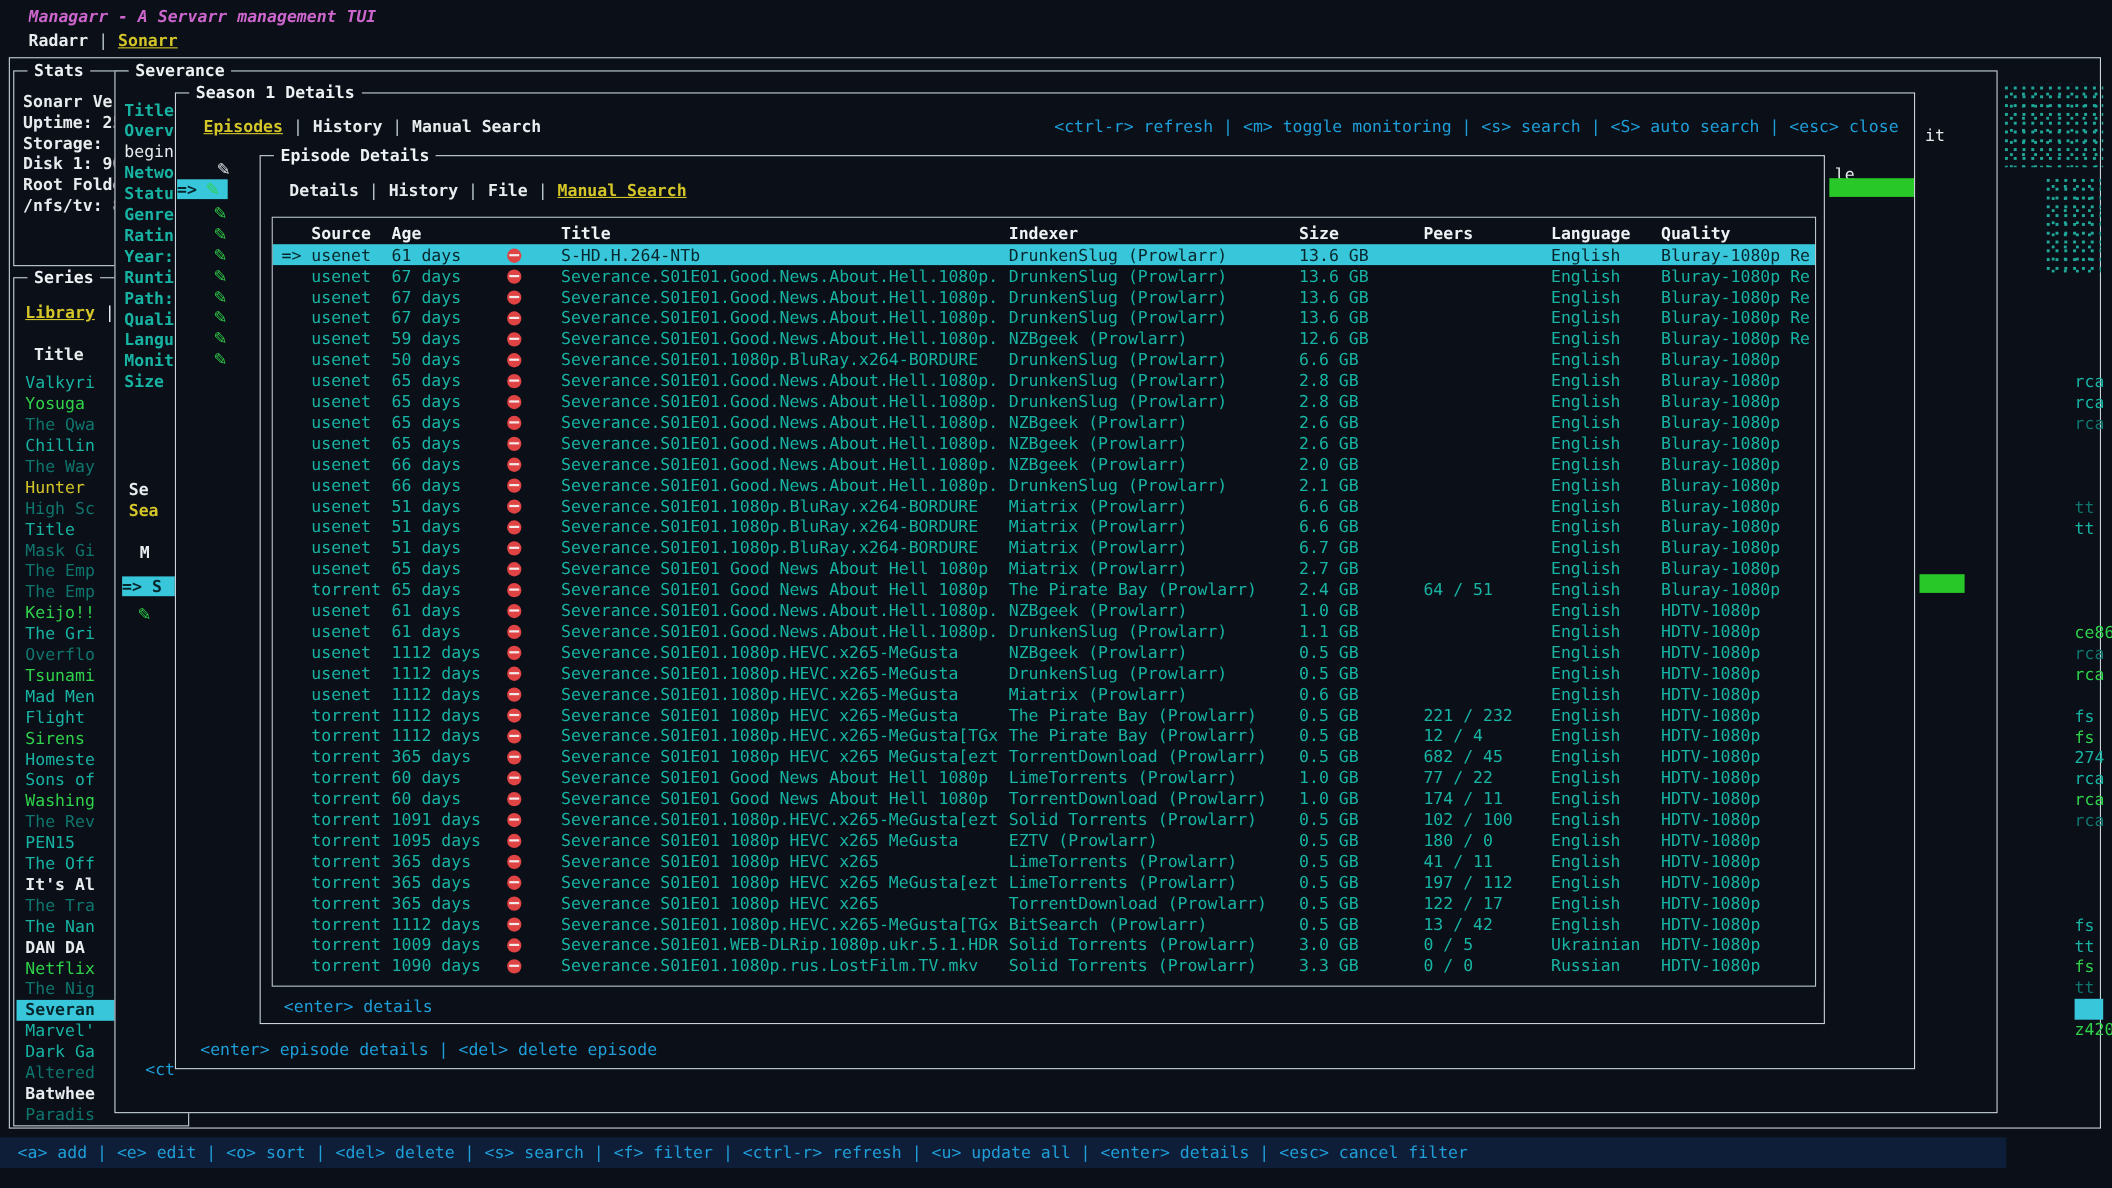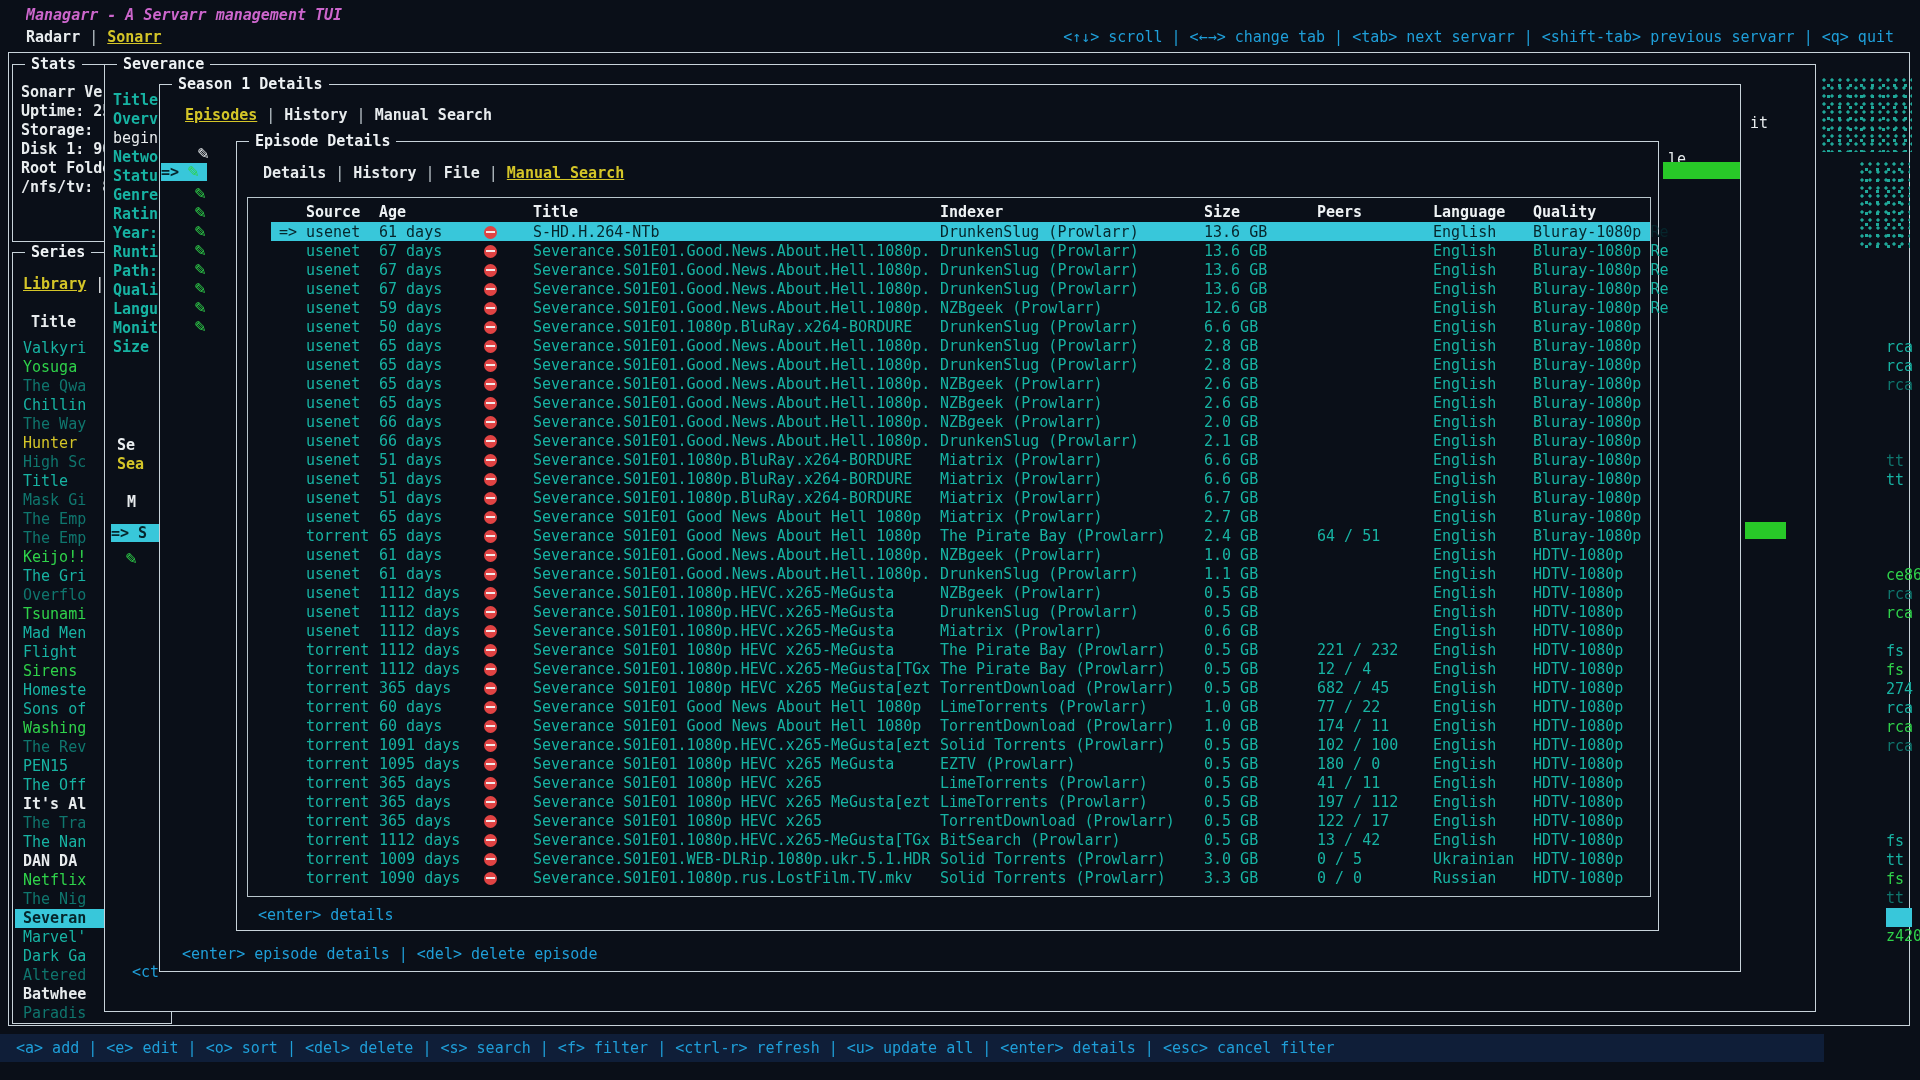--- a/index.html
+++ b/index.html
@@ -51,21 +51,21 @@
   .season-tabs{position:absolute;left:25px;top:21px;font-weight:bold;}
   .season-help{position:absolute;right:14px;top:21px;}
   .mon-icon{position:absolute;left:34px;width:20px;height:18px;line-height:18px;font-family:"DejaVu Sans",sans-serif;}
   .season-bottom-help{position:absolute;left:22px;top:860px;}
   
   #episode-modal{left:236px;top:141px;width:1423px;height:790px;z-index:4;}
   .ep-tabs{position:absolute;left:26px;top:22px;font-weight:bold;}
   .ep-help{position:absolute;right:14px;top:22px;}
   .rel-box{position:absolute;left:10px;top:55px;width:1404px;height:700px;border:1px solid #b9c6cc;box-sizing:border-box;padding-top:4px;background:#0a0f18;}
   .rel-grid{display:grid;grid-template-columns:27px 73px 105px 49px 407px 264px 113px 116px 100px 142px;
-    padding-left:8px;height:19px;align-items:center;margin-left:23px;}
+    padding-left:8px;height:19px;align-items:center;}
   .rel-head{height:20px;font-weight:bold;}
   .rel-head .cell{color:#eef2f4;}
   .cell{white-space:pre;overflow:hidden;color:#17b3a3;}
   .rel-row.sel{background:#38c7da;}
   .rel-row.sel .cell{color:#06262c !important;}
   .no-icon{display:inline-block;width:13px;height:13px;border-radius:50%;background:#e04343;position:relative;top:2px;}
   .no-icon::after{content:"";position:absolute;left:2px;right:2px;top:5px;height:2px;background:#f4e9e9;}
   .ep-bottom-help{position:absolute;left:21px;top:764px;}
 </style>
 </head>
@@ -74,21 +74,20 @@
 <div class="screen">
 
   <div class="app-title line">Managarr - A Servarr management TUI</div>
   <div class="top-tabs tabs">
     
   
       <span class="tab-item c-white c-bold"><span class="tab-label">Radarr</span></span>
     
       <span class="tab-item tab-active"><span class="tab-label">Sonarr</span></span>
     </div>
-  <div class="top-help help line">&lt;↑↓&gt; scroll | &lt;←→&gt; change tab | &lt;tab&gt; next servarr | &lt;shift-tab&gt; previous servarr | &lt;q&gt; quit</div>
 
   <div class="outer-frame"></div>
 
   <div id="art1" class="dot-art"></div>
   <div id="art2" class="dot-art"></div>
   <div>
 
   <div class="edge-frag line c-teal" style="top: 338px;">rca</div>
       <div class="edge-frag line c-teal" style="top: 357px;">rca</div>
       <div class="edge-frag line c-red" style="top: 376px;">rca</div>
@@ -201,20 +200,21 @@
     <div class="frag line c-white" style="left:1645px;top:49px;">it</div>
     <div class="green-bar" style="left:1640px;top:457px;width:41px;height:17px;"></div>
     <div class="frag line c-blue" style="left:27px;top:898px;">&lt;ct</div>
   </div>
 
   <div id="season-modal" class="box">
     <span class="box-title">Season 1 Details</span>
     <div class="season-tabs tabs">
       
     <span class="tab-item tab-active"><span class="tab-label">Episodes</span></span><span class="tab-item c-white c-bold"><span class="tab-label">History</span></span><span class="tab-item c-white c-bold"><span class="tab-label">Manual Search</span></span></div>
+    <div class="season-help help line">&lt;ctrl-r&gt; refresh | &lt;m&gt; toggle monitoring | &lt;s&gt; search | &lt;S&gt; auto search | &lt;esc&gt; close</div>
     <div class="frag line c-white" style="left:37px;top:60px;font-family:'DejaVu Sans',sans-serif;">✎</div>
     <div class="sel-bar" style="left:1px;top:78px;width:46px;display:flex;">
       <span class="c-dark">=&gt;</span>
       <span class="c-green" style="margin-left:8px;font-family:'DejaVu Sans',sans-serif;">✎</span>
     </div>
     <div>
 
     <span class="mon-icon c-green" style="top: 100px;">✎</span>
         <span class="mon-icon c-green" style="top: 119px;">✎</span>
         <span class="mon-icon c-green" style="top: 138px;">✎</span>

